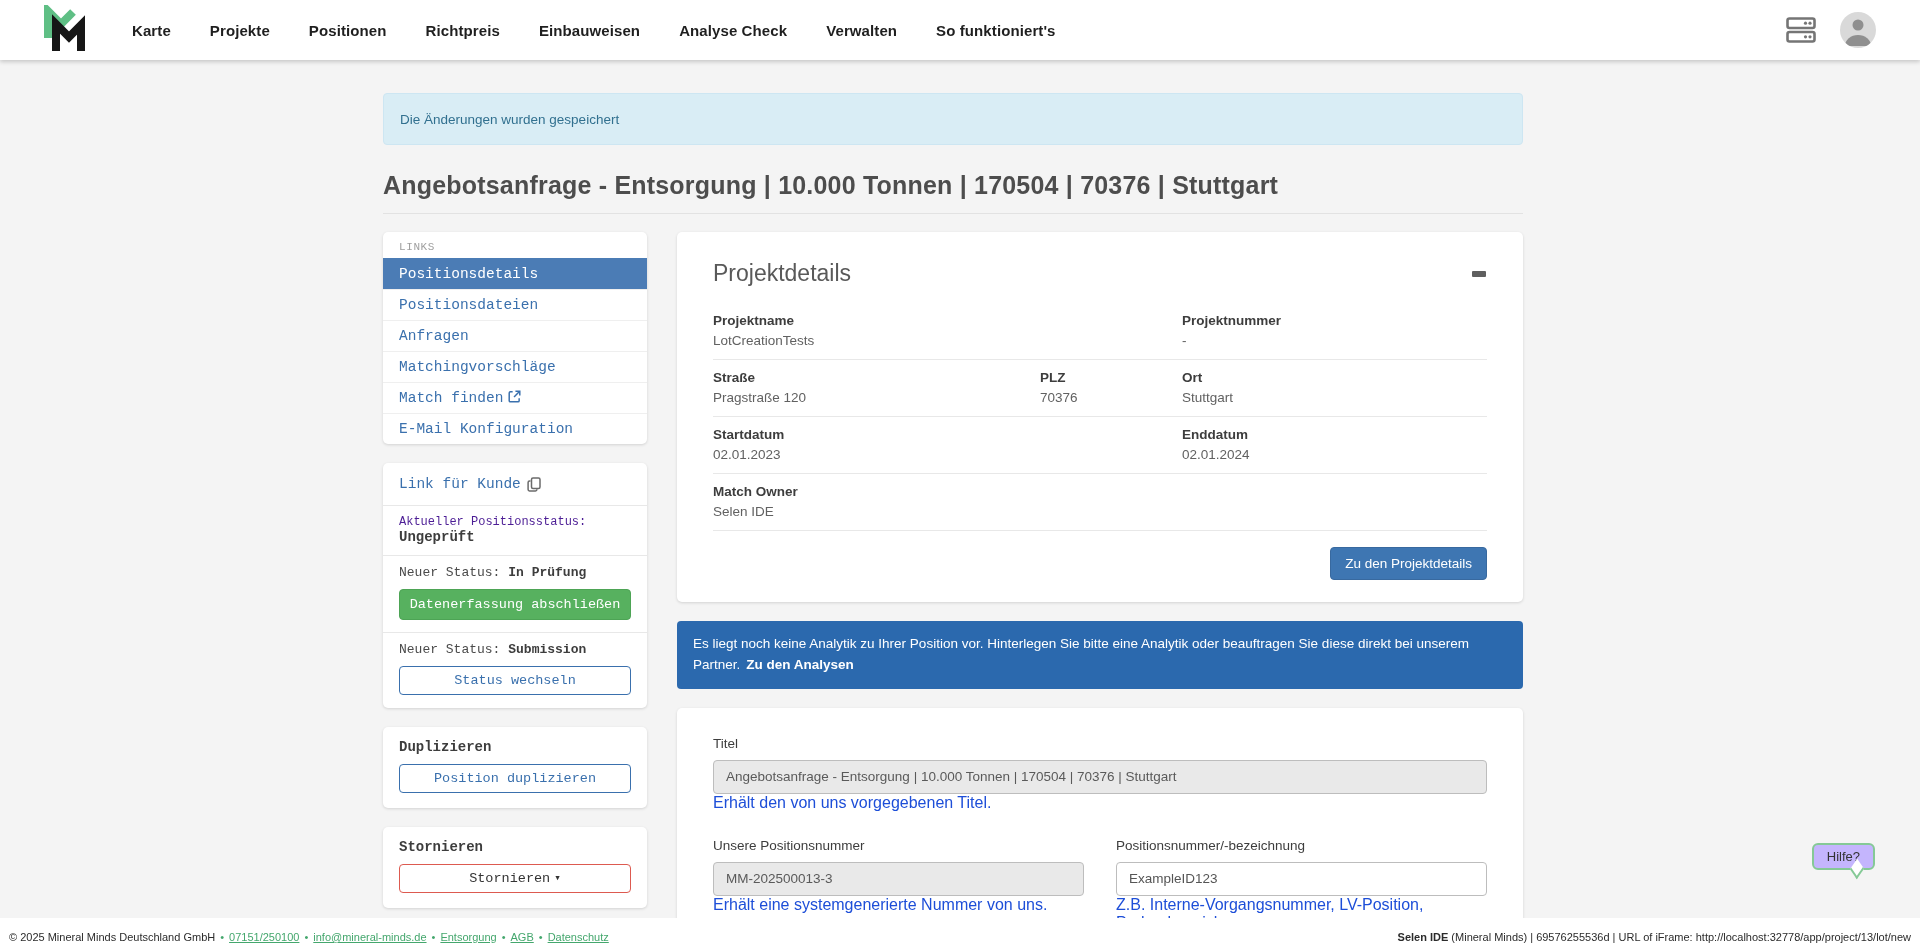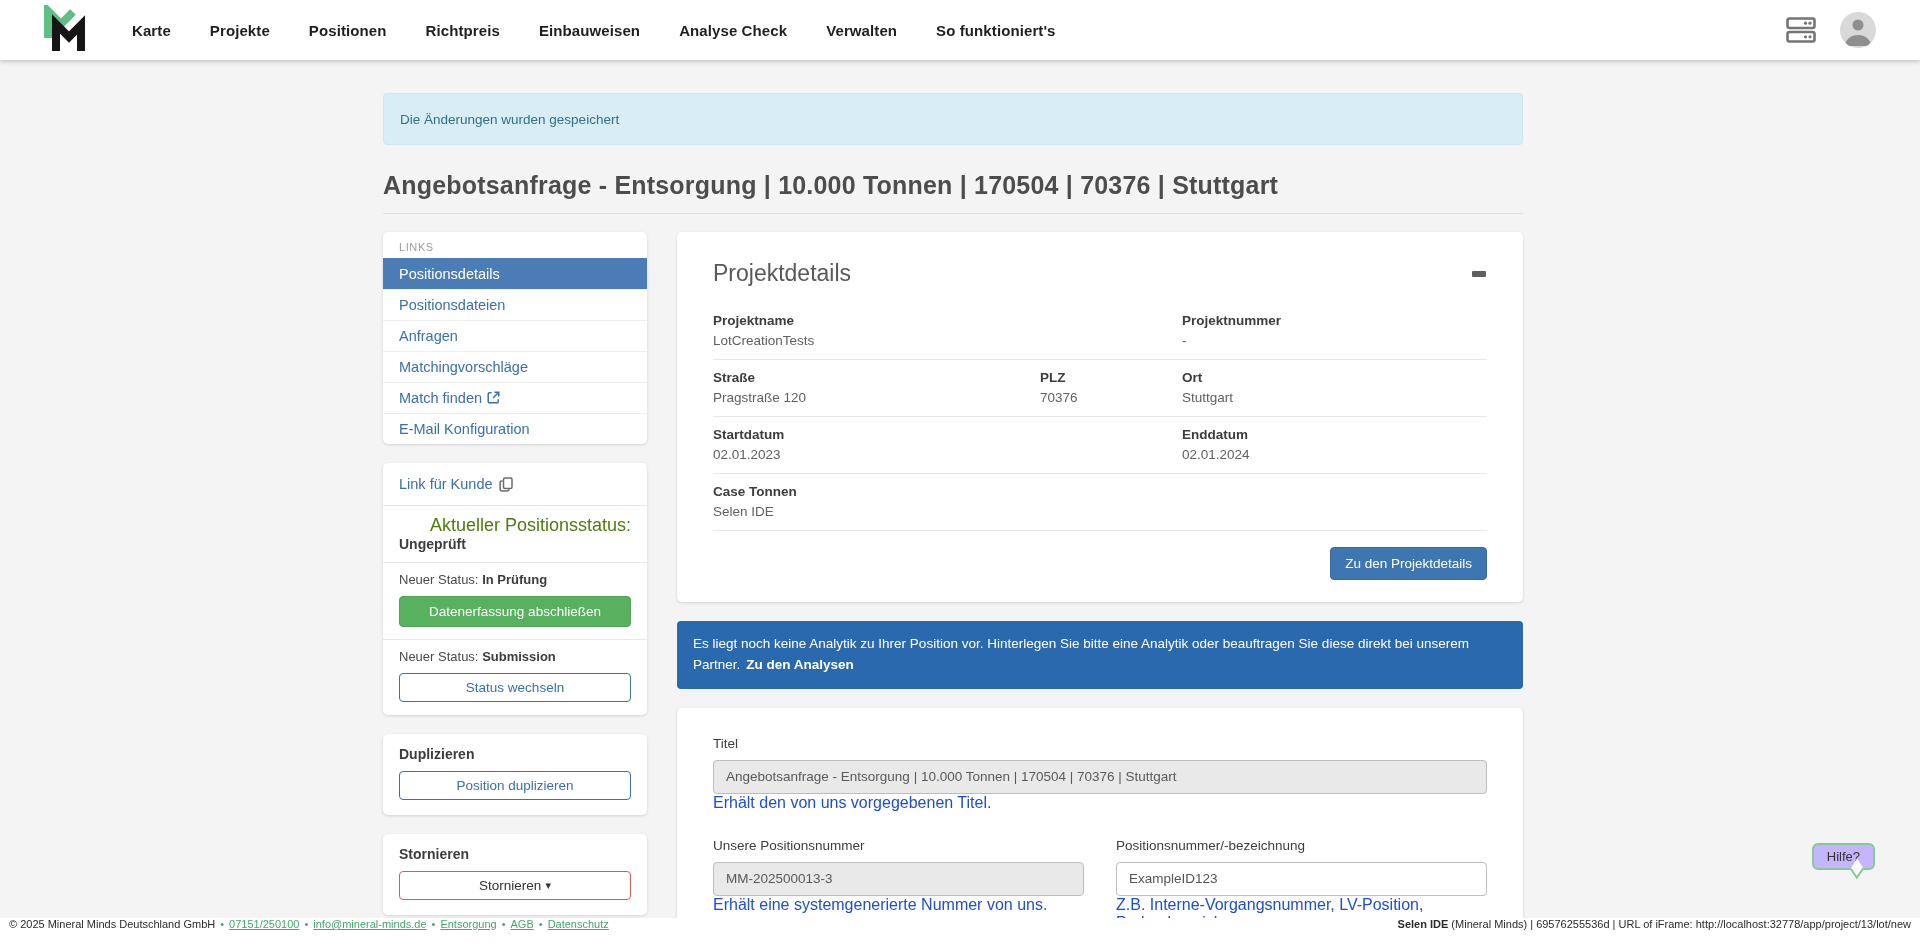--- a/index.html
+++ b/index.html
@@ -41,34 +41,34 @@
   }
   .page-title-wrap { margin-top:26px; border-bottom:1px solid #e2e2e2; padding-bottom:13px; }
   .page-title { font-size:25px; font-weight:700; color:#4d4d4d; letter-spacing:0.2px; }
   .columns { display:flex; margin-top:18px; gap:30px; align-items:flex-start; }
   
   .card {
     background:#fff; border-radius:5px;
     box-shadow:0 1px 3px rgba(0,0,0,0.14);
   }
   
-  .sidebar { width:264px; flex:0 0 264px; display:flex; flex-direction:column; gap:19px; }
+  .sidebar { width:264px; flex:0 0 264px; display:flex; flex-direction:column; gap:19px;font-family:Liberation Mono, monospace; }
   .links-header {
     padding:9px 16px 5px; font-size:11px; color:#9e9e9e; letter-spacing:0.6px;
   }
   .side-link {
     display:block; padding:7px 16px; font-size:14.5px; font-weight:500;
     color:#3a70ad; text-decoration:none; border-top:1px solid #efefef; cursor:pointer;
   }
   .side-link.active { background:#4b7cb5; color:#ffffff; border-top-color:#4b7cb5; }
   .side-link .ext-ico { margin-left:5px; vertical-align:-1px; }
   .pad-row { padding:12px 16px; }
   .divider { border-top:1px solid #e8e8e8; }
   .kunde-link { font-size:14.5px; font-weight:500; color:#3a70ad; text-decoration:none; cursor:pointer; display:inline-flex; align-items:center; gap:6px; }
-  .status-label { font-size:18px; color:#4d7c0f;text-align:right; }
+  .status-label { font-size:12px; color:#4c1d95; }
   .status-value { font-size:14px; font-weight:700; color:#3d3d3d; margin-top:0; }
   .neuer-row { font-size:13px; color:#4a4a4a; padding:9px 16px 7px; }
   .neuer-row b { color:#3d3d3d; }
   .btn { border-radius:4px; font-family:inherit; font-size:13.5px; cursor:pointer; }
   .btn-green {
     display:block; width:calc(100% - 32px); margin:2px 16px 12px;
     background:#57b15f; border:1px solid #4da455; color:#fff; padding:7px 6px;
   }
   .btn-outline-blue {
     display:block; width:calc(100% - 32px); margin:2px 16px 13px;
@@ -111,21 +111,21 @@
     border:1px solid #bdbdbd; border-radius:4px; padding:0 12px;
     font-family:inherit; font-size:13.5px; color:#555; background:#fff;
   }
   .text-input:disabled { background:#e9e9e9; color:#5a5a5a; }
   .helper { font-size:16px; color:#1d4ed8; }
   .form-two-col { display:flex; gap:32px; margin-top:24px; }
   .form-two-col > div { flex:1; }
   
   .footer {
     position:absolute; left:0; bottom:0; width:1920px; height:25px;
-    background:#ffffff; display:flex; align-items:flex-start; justify-content:space-between;
+    background:#ffffff; display:flex; align-items:flex-end; justify-content:space-between;
     padding:0 9px; font-size:11px; color:#2b2b2b; z-index:30;
   }
   .footer-left { display:flex; align-items:center; gap:5px; }
   .footer-link { color:#44a76d; text-decoration:underline; cursor:pointer; }
   .footer-sep { color:#44a76d; }
   .footer-right b { font-weight:700; }
   
   .help-bubble {
     position:absolute; right:45px; bottom:73px;
     background:#c4b5fd; border:2px solid #85c996; border-radius:6px;
@@ -276,21 +276,21 @@
               <div class="lbl">Startdatum</div>
               <div class="val">02.01.2023</div>
             </div>
             <div class="pd-cell">
               <div class="lbl">Enddatum</div>
               <div class="val">02.01.2024</div>
             </div>
           </div>
           <div class="pd-row">
             <div class="pd-cell span3">
-              <div class="lbl">Case Tonnen</div>
+              <div class="lbl">Match Owner</div>
               <div class="val">Selen IDE</div>
             </div>
           </div>
         </div>
         <div class="pd-footer">
           <button class="btn btn-primary">Zu den Projektdetails</button>
         </div>
       </section>
 
       <div class="analytics-banner">

